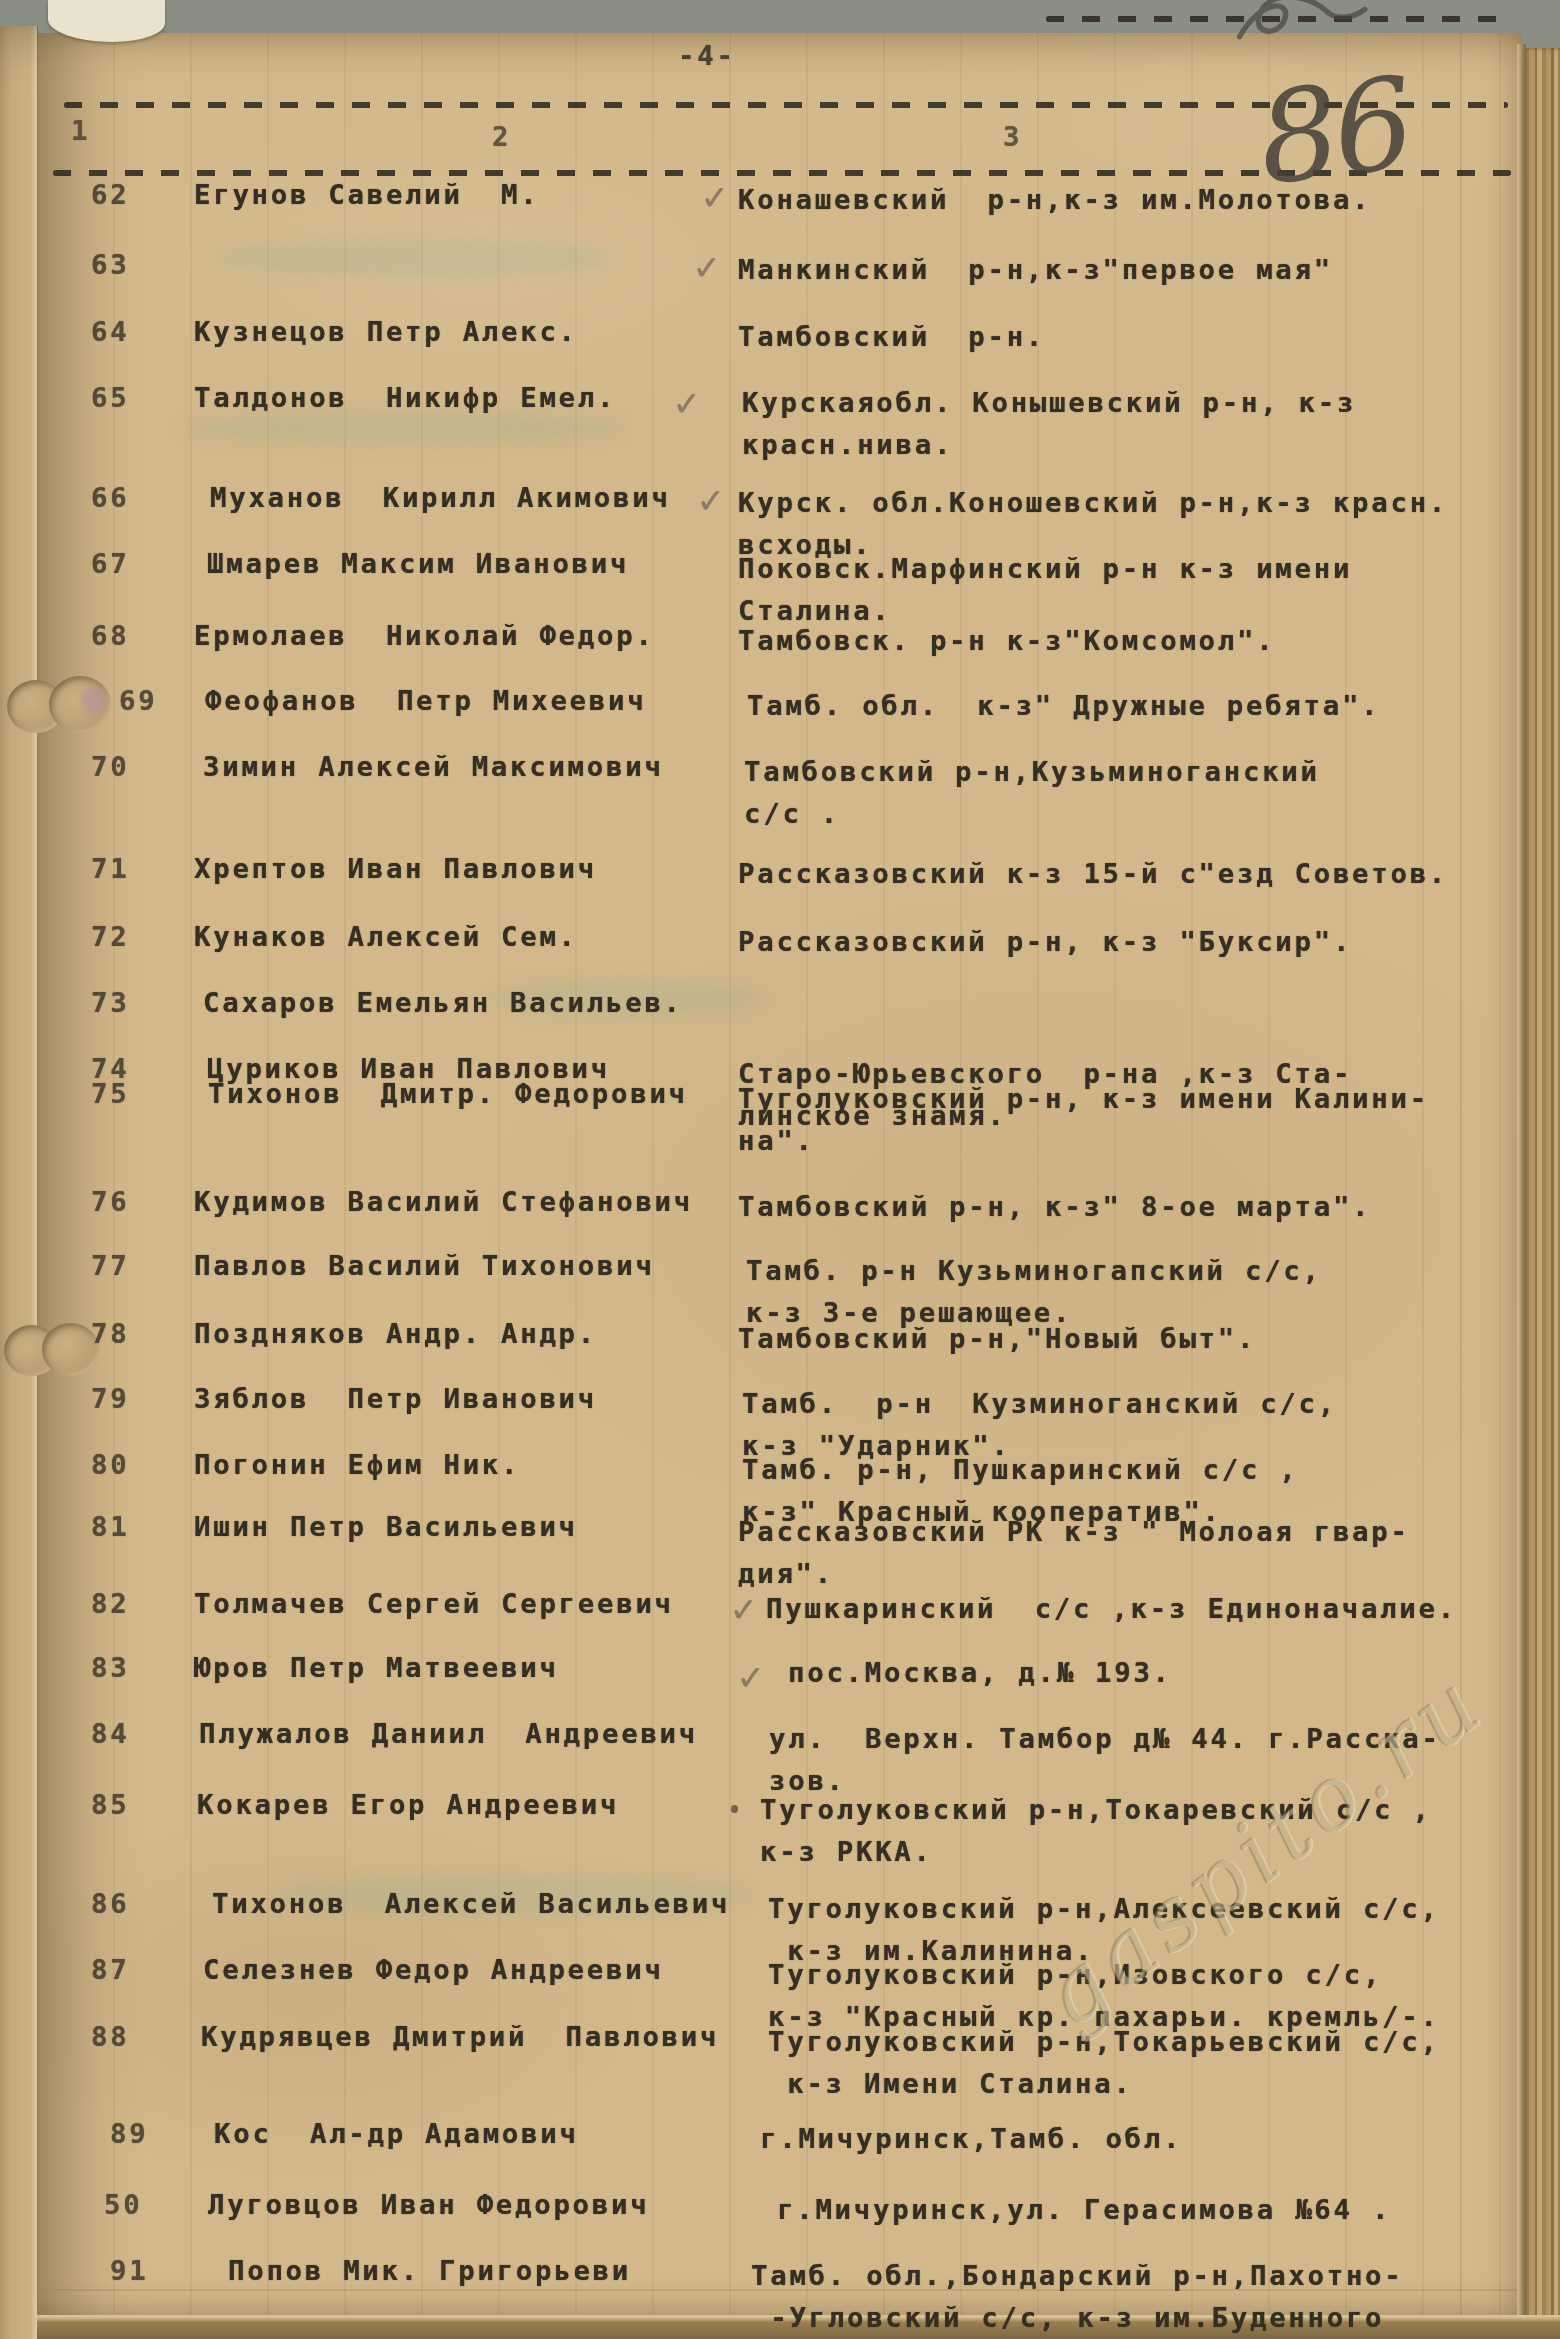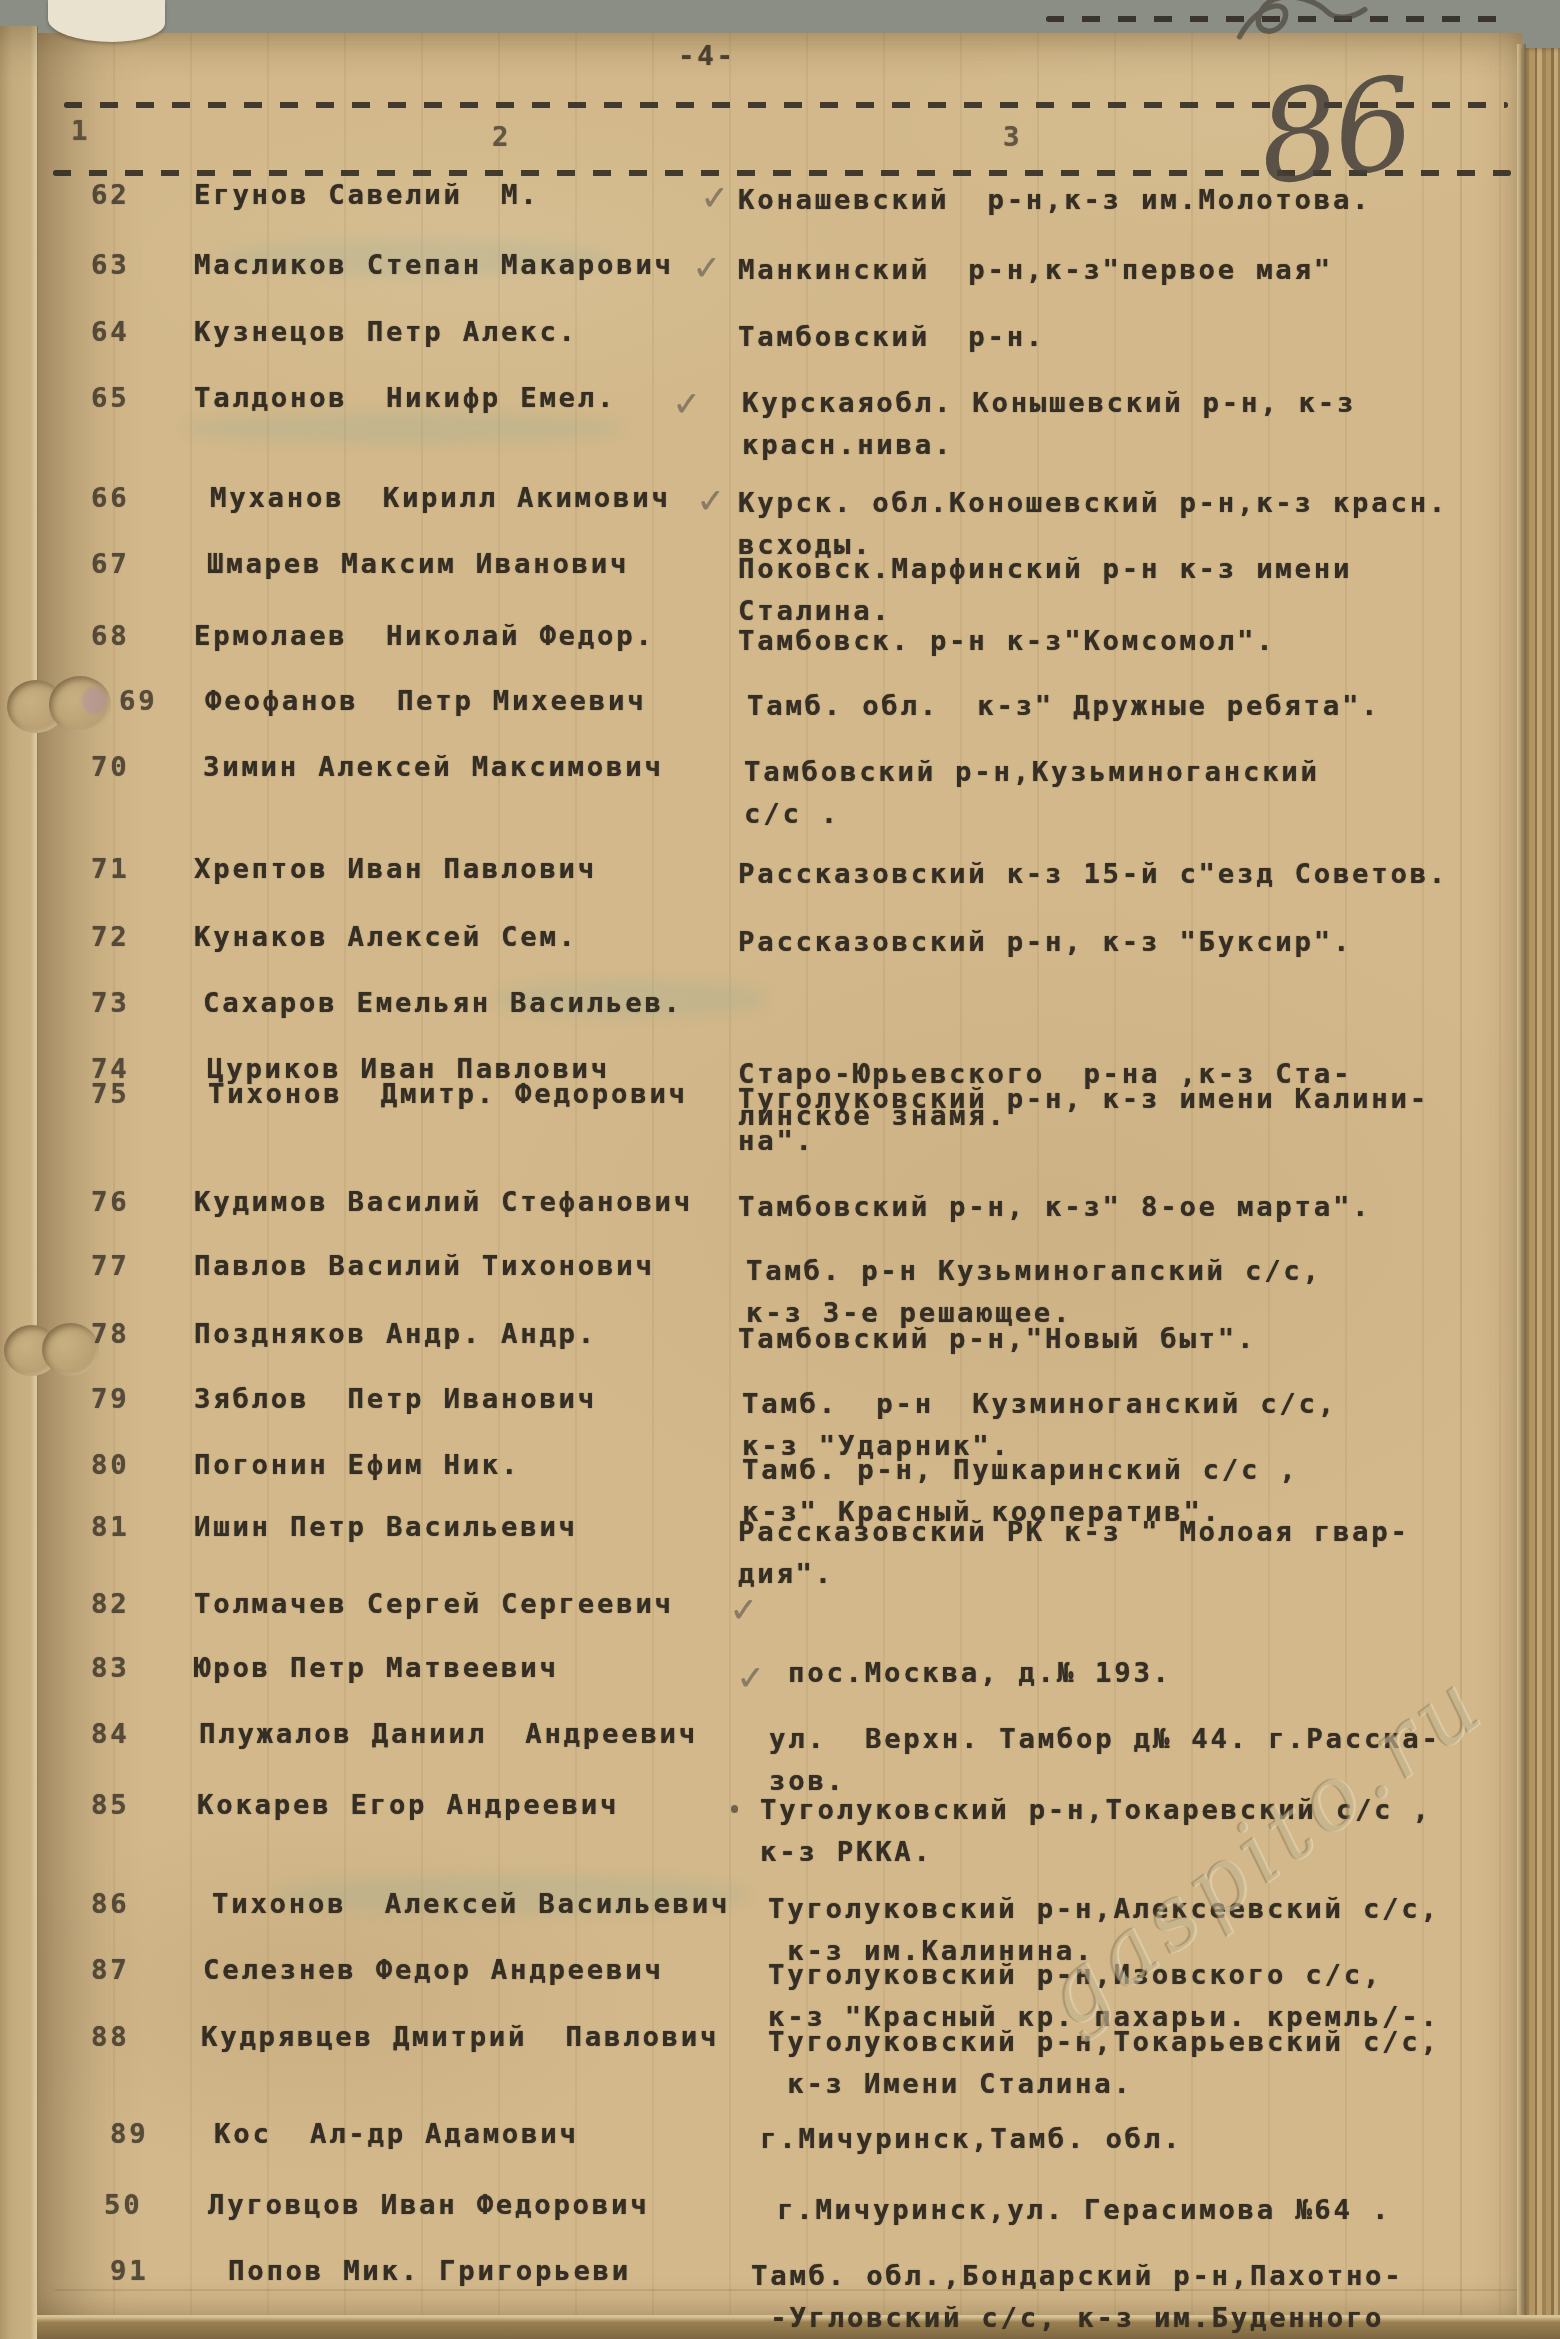--- a/index.html
+++ b/index.html
@@ -136,21 +136,20 @@
 </svg>
 
 <div class="row" style="top:179px">
   <span class="typed num">62</span>
   <span class="typed name">Егунов Савелий  М.</span>
   <span class="typed loc">Конашевский  р-н,к-з им.Молотова.</span>
   <span class="typed check" style="left:702px">✓</span>
 </div>
 <div class="row" style="top:249px">
   <span class="typed num">63</span>
-  <span class="typed name">Масликов Степан Макарович</span>
   <span class="typed loc">Манкинский  р-н,к-з"первое мая"</span>
   <span class="typed check" style="left:694px">✓</span>
 </div>
 <div class="row" style="top:316px">
   <span class="typed num">64</span>
   <span class="typed name">Кузнецов Петр Алекс.</span>
   <span class="typed loc">Тамбовский  р-н.</span>
 </div>
 <div class="row" style="top:382px">
   <span class="typed num">65</span>
@@ -244,20 +243,21 @@
 </div>
 <div class="row" style="top:1511px">
   <span class="typed num">81</span>
   <span class="typed name">Ишин Петр Васильевич</span>
   <span class="typed loc">Рассказовский РК к-з " Молоая гвар-
 дия".</span>
 </div>
 <div class="row" style="top:1588px">
   <span class="typed num">82</span>
   <span class="typed name">Толмачев Сергей Сергеевич</span>
+  <span class="typed loc" style="left:766px">Пушкаринский  с/с ,к-з Единоначалие.</span>
   <span class="typed check" style="left:731px;top:-3.7px">✓</span>
 </div>
 <div class="row" style="top:1652px">
   <span class="typed num">83</span>
   <span class="typed name">Юров Петр Матвеевич</span>
   <span class="typed loc" style="left:788px">пос.Москва, д.№ 193.</span>
   <span class="typed check" style="left:738px;top:0px">✓</span>
 </div>
 <div class="row" style="top:1718px">
   <span class="typed num">84</span>

